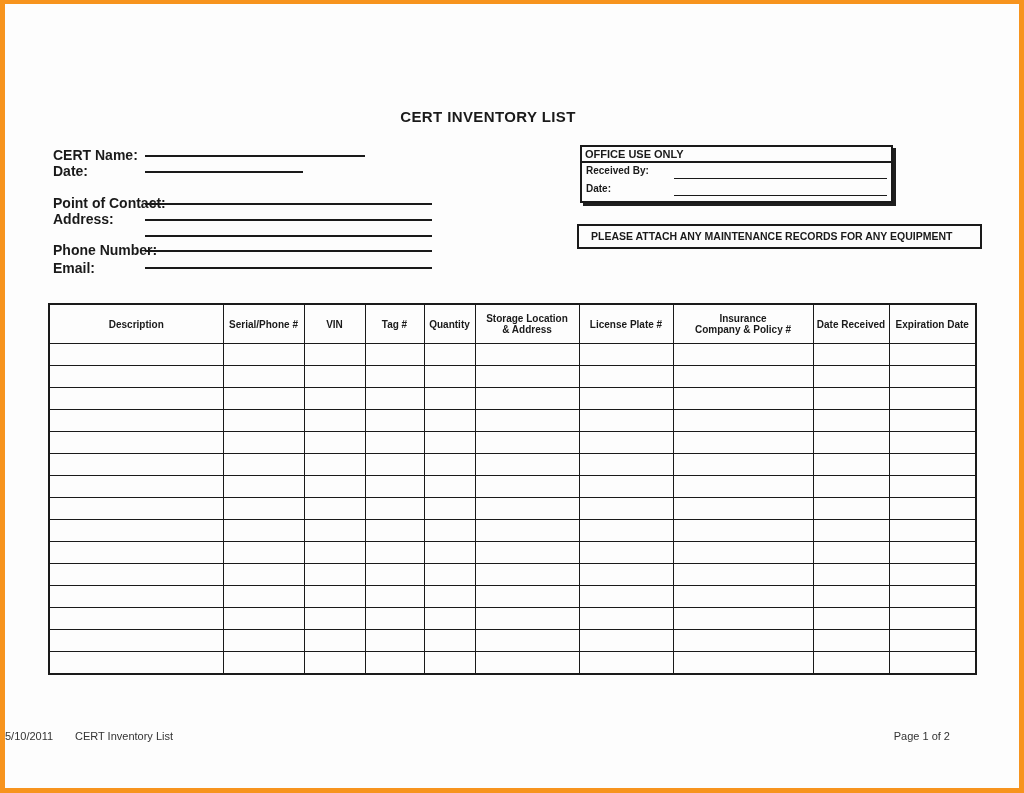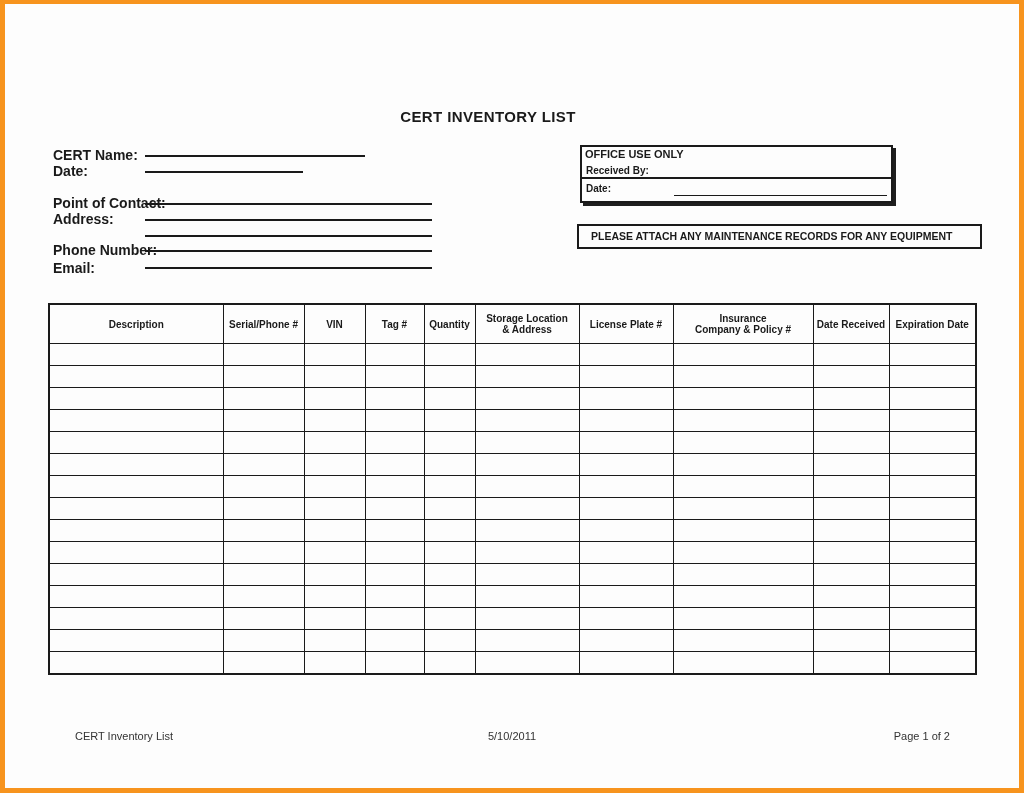--- a/index.html
+++ b/index.html
@@ -54,21 +54,21 @@
   .office-box {
     position: absolute;
     left: 575px; top: 141px;
     width: 309px; height: 54px;
     border: 2px solid #1a1a1a;
     box-shadow: 3px 3px 0 #1f1f1f;
     background: #fdfdfd;
   }
   .office-header {
     font-size: 11px; font-weight: bold;
-    padding: 1px 3px 16px 3px;
+    padding: 1px 3px 0 3px;
     height: 13px;
     border-bottom: 2px solid #1a1a1a;
   }
   .office-lbl { position: absolute; font-size: 10px; font-weight: bold; left: 4px; }
   #lbl-recv  { top: 18px; }
   #lbl-odate { top: 36px; }
   .office-line { position: absolute; left: 92px; right: 4px; height: 0; border-bottom: 1.5px solid #1a1a1a; }
   #ln-recv  { top: 31px; }
   #ln-odate { top: 48px; }
 
@@ -110,21 +110,21 @@
 
   
   .footer {
     position: absolute;
     left: 0; right: 0; top: 726px;
     height: 16px;
     font-size: 11px;
     color: #333;
   }
   .footer-left   { position: absolute; left: 70px; }
-  .footer-center { position: absolute; left: 0; width: 100%; text-align: center; }
+  .footer-center { position: absolute; left: 0; width: 100%; text-align: left; }
   .footer-right  { position: absolute; right: 69px; }
 </style>
 </head>
 <body>
 
 <div class="page">
 
   <div class="doc-title">CERT INVENTORY LIST</div>
 
   <div class="lbl" id="lbl-cert">CERT Name:</div>

